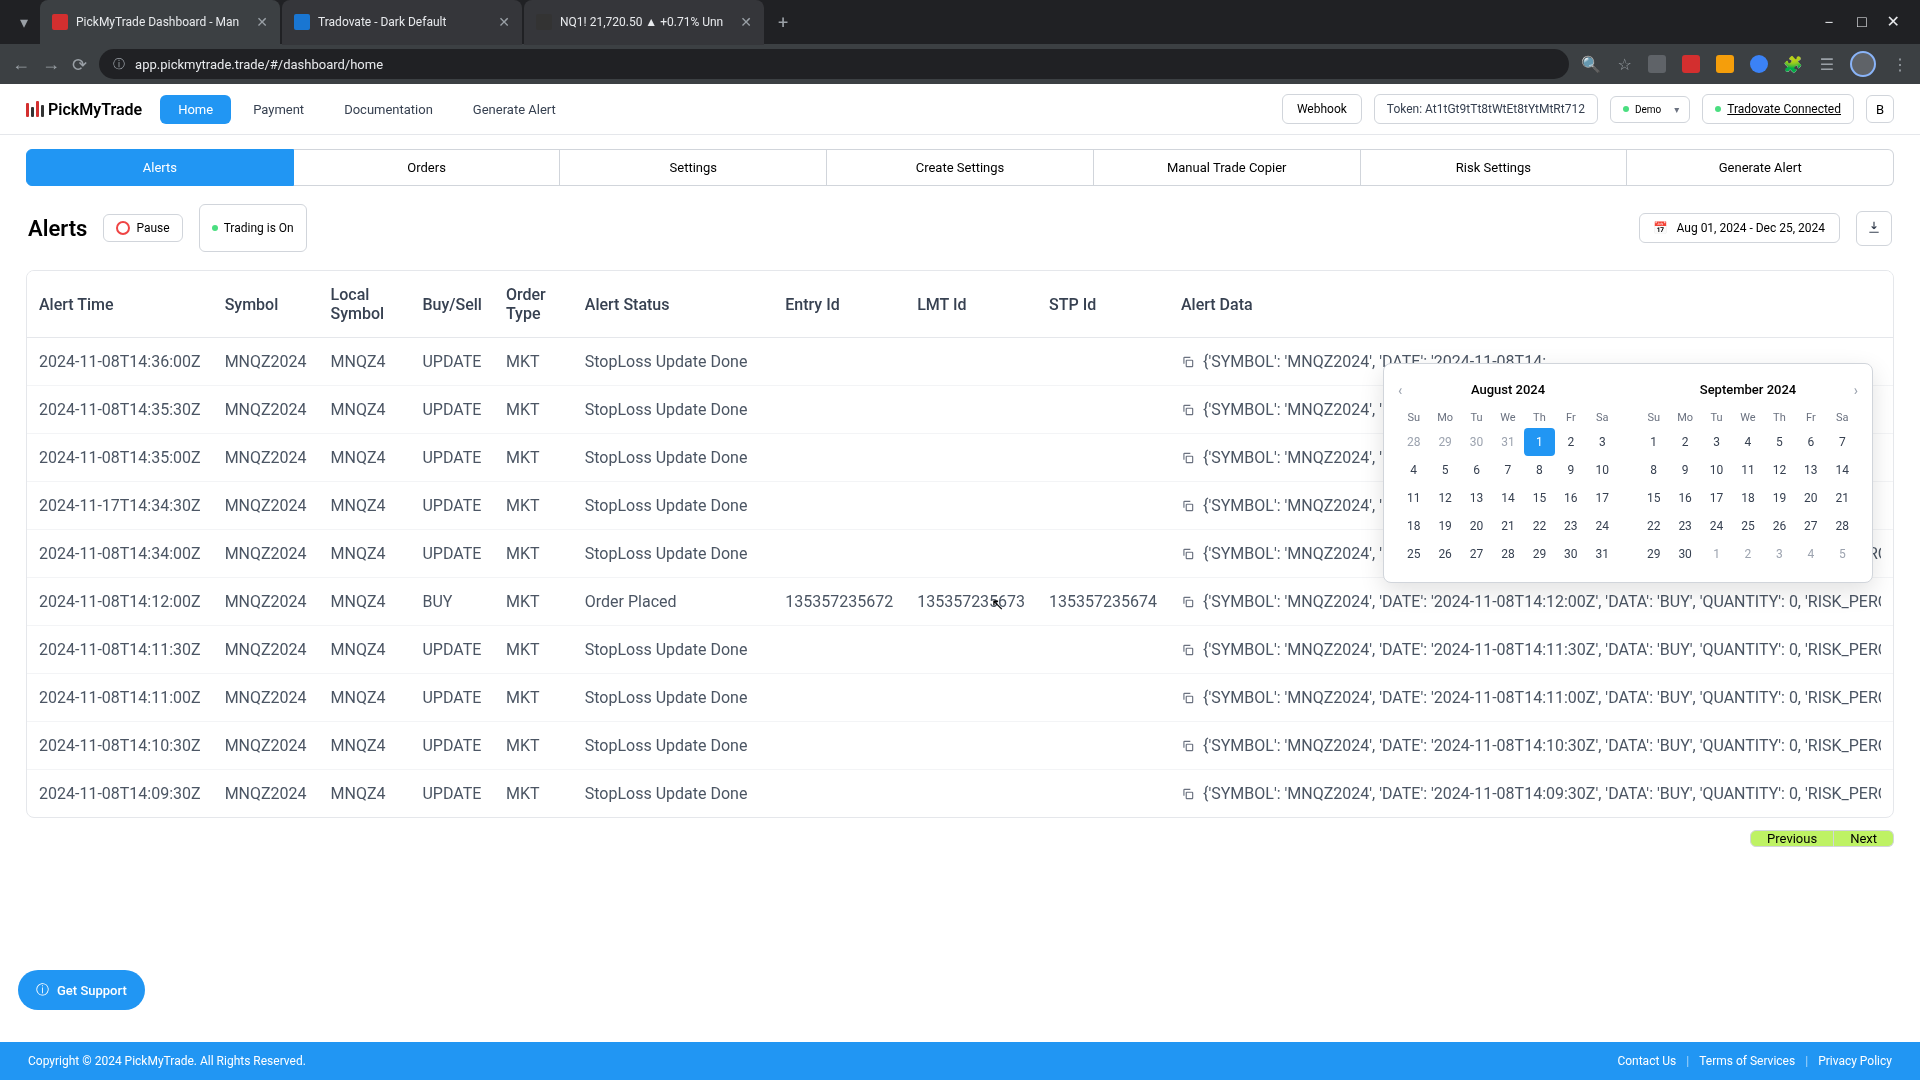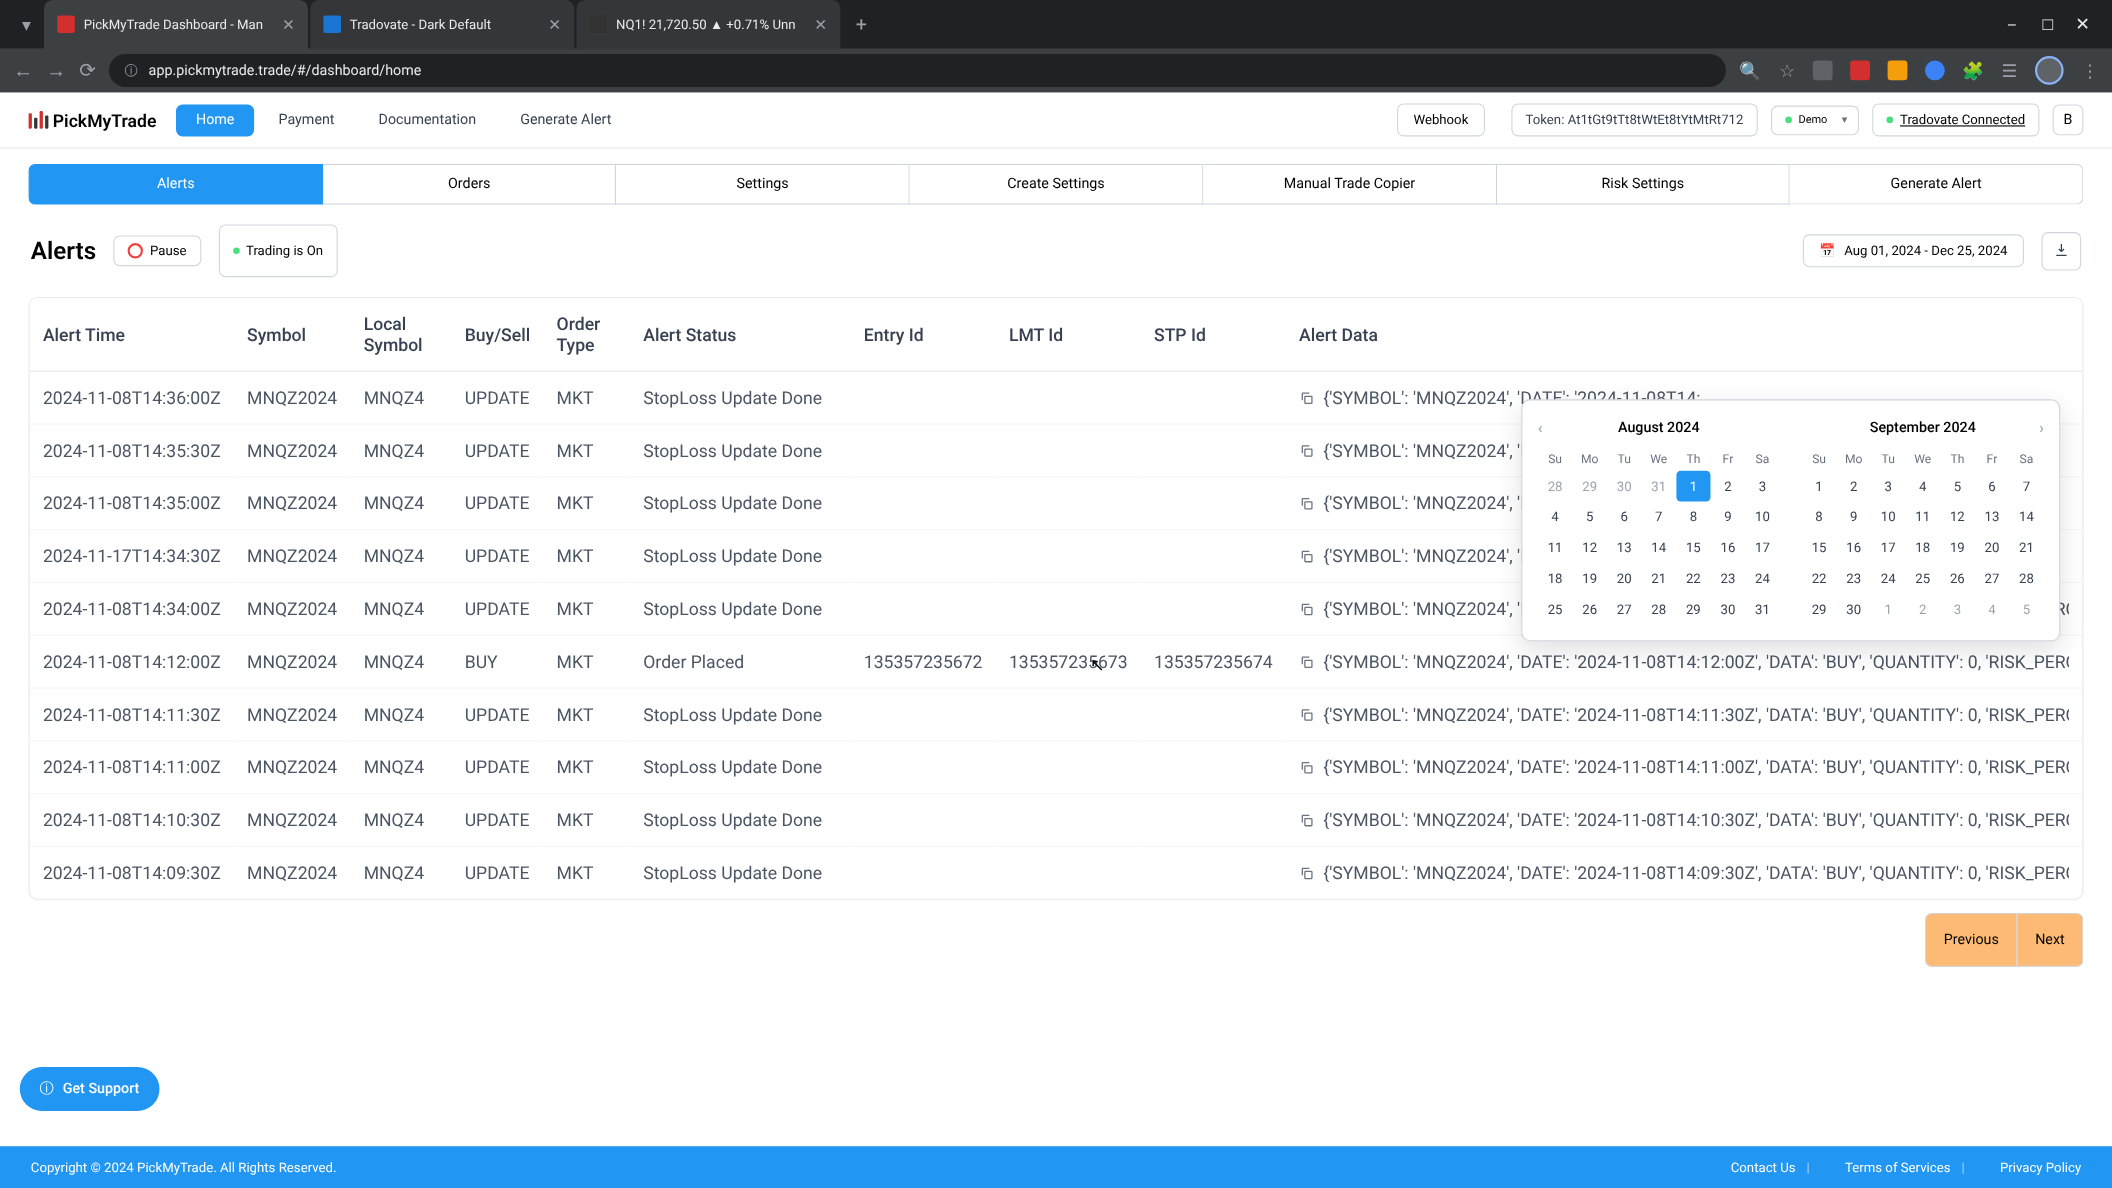--- a/index.html
+++ b/index.html
@@ -34,21 +34,21 @@
 .logo-bars span { width: 3px; border-radius: 1px; }
 .logo-bars .b1 { height: 14px; background: #d32f2f; }
 .logo-bars .b2 { height: 10px; background: #333; }
 .logo-bars .b3 { height: 16px; background: #d32f2f; }
 .logo-bars .b4 { height: 12px; background: #333; }
 .nav-pills { display: flex; gap: 4px; }
 .nav-pill { padding: 7px 18px; border-radius: 6px; font-size: 13px; cursor: pointer; color: #374151; }
 .nav-pill.active { background: #2196f3; color: #fff; }
 .header-right { margin-left: auto; display: flex; align-items: center; gap: 12px; }
 .webhook-btn { padding: 7px 14px; border: 1px solid #d1d5db; border-radius: 6px; font-size: 12px; cursor: pointer; background: #fff; }
-.token { padding: 7px 12px; border: 1px solid #d1d5db; border-radius: 6px; font-size: 12px; color: #374151; margin-left: 12px; }
+.token { padding: 7px 12px; border: 1px solid #d1d5db; border-radius: 6px; font-size: 12px; color: #374151; }
 .demo-select { padding: 7px 28px 7px 12px; border: 1px solid #d1d5db; border-radius: 6px; font-size: 10px; cursor: pointer; display: flex; align-items: center; gap: 6px; position: relative; }
 .demo-select::before { content: ''; width: 6px; height: 6px; background: #4ade80; border-radius: 50%; }
 .demo-select::after { content: '▾'; position: absolute; right: 10px; color: #6b7280; font-size: 10px; }
 .status-badge { padding: 7px 12px; border: 1px solid #d1d5db; border-radius: 6px; font-size: 12px; display: flex; align-items: center; gap: 6px; text-decoration: underline; }
 .status-badge::before { content: ''; width: 6px; height: 6px; background: #4ade80; border-radius: 50%; }
 .avatar-b { width: 28px; height: 28px; border: 1px solid #d1d5db; border-radius: 6px; display: flex; align-items: center; justify-content: center; font-size: 13px; cursor: pointer; }
 
 
 .subtabs { display: flex; padding: 14px 26px 0; gap: 0; }
 .subtab { flex: 1; text-align: center; padding: 10px 0; font-size: 13px; cursor: pointer; border: 1px solid #d1d5db; background: #fff; }
@@ -72,21 +72,21 @@
 table { width: 100%; border-collapse: collapse; font-size: 16px; }
 thead th { text-align: left; padding: 14px 12px; font-weight: 500; color: #374151; border-bottom: 1px solid #e5e7eb; background: #fff; }
 tbody td { padding: 14px 12px; border-bottom: 1px solid #f3f4f6; color: #4b5563; white-space: nowrap; }
 tbody tr:last-child td { border-bottom: none; }
 .alert-data-cell { display: flex; align-items: center; gap: 8px; max-width: 700px; overflow: hidden; }
 .copy-icon { width: 14px; height: 14px; flex-shrink: 0; cursor: pointer; }
 .alert-data-text { overflow: hidden; text-overflow: clip; }
 
 
 .pagination { display: flex; justify-content: flex-end; gap: 0; padding: 12px 26px; }
-.page-btn { padding: 16px 16px; border: 1px solid #d1d5db; font-size: 13px; cursor: pointer; background: #fdba74; }
+.page-btn { padding: 0 16px; border: 1px solid #d1d5db; font-size: 13px; cursor: pointer; background: #bef264; }
 .page-btn:first-child { border-radius: 6px 0 0 6px; }
 .page-btn:last-child { border-radius: 0 6px 6px 0; border-left: none; }
 
 
 .datepicker { position: absolute; top: 92px; right: 20px; background: #fff; border: 1px solid #d1d5db; border-radius: 8px; box-shadow: 0 8px 24px rgba(0,0,0,0.12); padding: 14px; display: flex; gap: 20px; z-index: 100; }
 .month-panel { width: 220px; }
 .month-header { display: flex; align-items: center; justify-content: center; font-size: 13px; font-weight: 500; padding: 4px 0 10px; position: relative; }
 .month-nav { position: absolute; color: #9ca3af; cursor: pointer; font-size: 14px; }
 .month-nav.left { left: 0; }
 .month-nav.right { right: 0; }
@@ -95,21 +95,21 @@
 .day { text-align: center; font-size: 12px; padding: 7px 0; cursor: pointer; border-radius: 4px; color: #374151; }
 .day.muted { color: #9ca3af; }
 .day.selected { background: #2196f3; color: #fff; }
 
 
 .support-btn { position: absolute; bottom: 70px; left: 18px; background: #2196f3; color: #fff; padding: 11px 18px; border-radius: 22px; display: flex; align-items: center; gap: 8px; font-size: 13px; font-weight: 500; cursor: pointer; }
 
 
 .footer { position: absolute; bottom: 0; left: 0; right: 0; background: #2196f3; color: #fff; padding: 12px 28px; display: flex; font-size: 12px; }
 .footer-links { margin-left: auto; display: flex; gap: 10px; }
-.footer-links a { color: #fff; text-decoration: none; cursor: pointer; margin-left: 22px; }
+.footer-links a { color: #fff; text-decoration: none; cursor: pointer; }
 .footer-sep { color: rgba(255,255,255,0.6); }
 
 
 .cursor { position: absolute; left: 991px; top: 511px; font-size: 16px; color: #000; pointer-events: none; z-index: 200; }
 </style>
 </head>
 <body>
 
 <div class="browser-top">
   <div class="tab-dropdown">▾</div>

